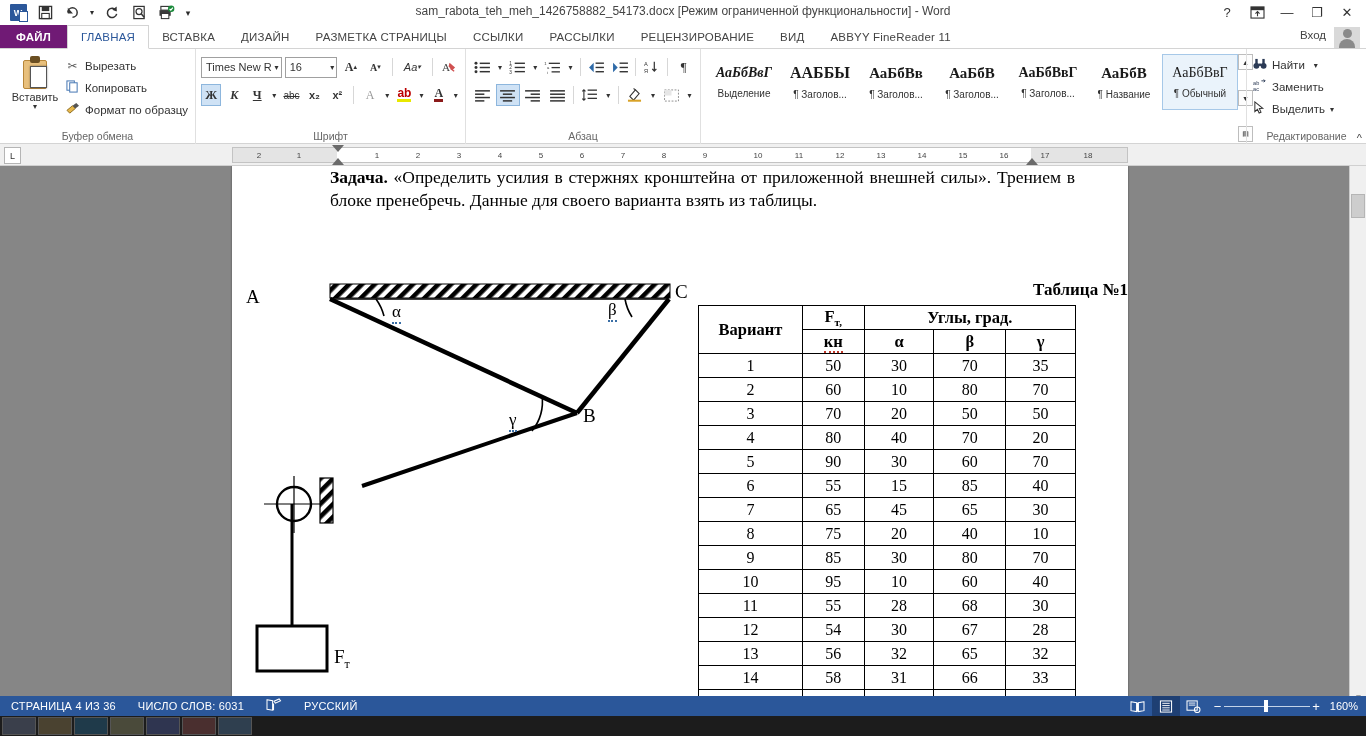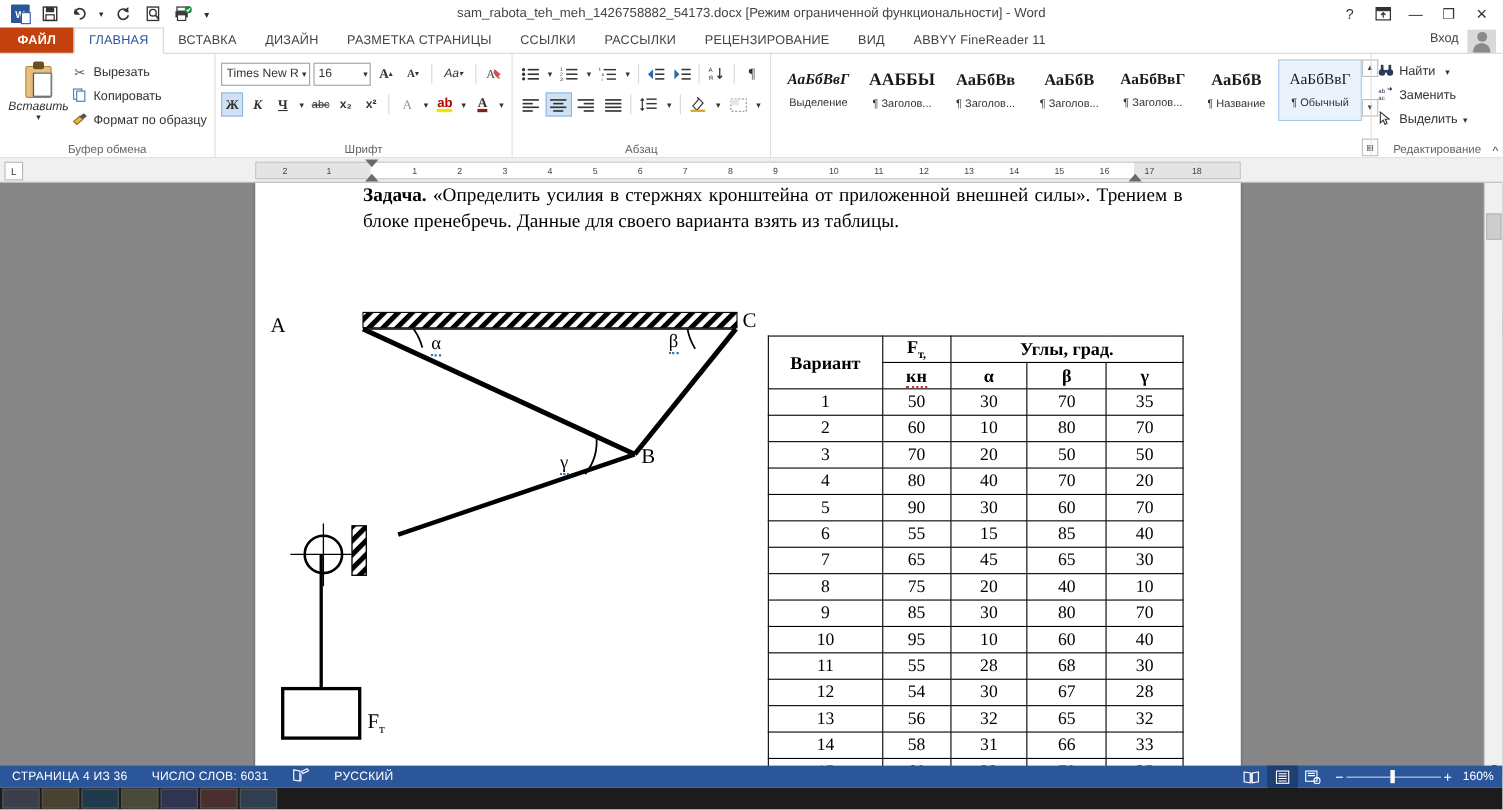--- a/index.html
+++ b/index.html
@@ -39,21 +39,21 @@
     font-size:13px;color:#333;
   }
 
   
   .tabsrow {
     position:absolute;left:0;top:25px;width:1366px;height:24px;
     background:#ffffff; display:flex; align-items:stretch;
     border-bottom:1px solid #d4d4d4;
   }
   .tab-file {
-    background:#c2410c;color:#fff;font-size:11.5px;font-weight:600;
+    background:#701a75;color:#fff;font-size:11.5px;font-weight:600;
     padding:0 16px; display:flex;align-items:center;letter-spacing:.2px;
   }
   .tab {
     font-size:11.5px;color:#444;padding:0 13px;display:flex;align-items:center;
     letter-spacing:.2px; white-space:nowrap;
   }
   .tab.active { color:#2b579a; background:#fff; border:1px solid #d4d4d4; border-bottom:1px solid #fff;
     position:relative; top:0px; margin-bottom:-1px; font-weight:400;}
   .signin { position:absolute; right:40px; top:4px; font-size:11.5px; color:#444; }
   .avatar {
@@ -82,21 +82,21 @@
   .paste {
     width:60px; display:flex;flex-direction:column;align-items:center;justify-content:flex-start;
     padding-top:4px;
   }
   .clipicon{
     width:30px;height:34px;position:relative;
   }
   .clipicon .board{position:absolute;left:3px;top:4px;width:24px;height:29px;background:#e8c07d;border:1px solid #b8873a;border-radius:2px;}
   .clipicon .clipt{position:absolute;left:10px;top:0px;width:10px;height:7px;background:#6b4f22;border-radius:2px;}
   .clipicon .page{position:absolute;left:10px;top:10px;width:17px;height:22px;background:#fff;border:1px solid #555;}
-  .paste-lbl{font-size:11px;color:#333;margin-top:1px;font-style:italic;}
+  .paste-lbl{font-size:11px;color:#333;margin-top:1px;}
   .caret-dn{font-size:8px;color:#333;line-height:8px;}
   .clip-cmds{flex:1;padding-top:5px;display:flex;flex-direction:column;gap:4px;}
   .cmd{display:flex;align-items:center;gap:5px;font-size:11.5px;color:#333;height:18px;}
   .cmd .ic{width:15px;text-align:center;font-size:12px;color:#555;}
 
   
   .g-font { width:270px; }
   .fg-row{display:flex;align-items:center;gap:3px;height:24px;}
   .fg-row2{margin-top:4px;}
   .combo{
@@ -678,20 +678,21 @@
         </svg>
         <div style="position:absolute;left:14px;top:15px;font-family:'Liberation Serif',serif;font-size:19px;">A</div>
         <div style="position:absolute;left:443px;top:10px;font-family:'Liberation Serif',serif;font-size:19px;">C</div>
         <div style="position:absolute;left:351px;top:134px;font-family:'Liberation Serif',serif;font-size:19px;">B</div>
         <div style="position:absolute;left:160px;top:31px;font-family:'Liberation Serif',serif;font-size:17px;border-bottom:2px dotted #3a6ea5;">α</div>
         <div style="position:absolute;left:376px;top:29px;font-family:'Liberation Serif',serif;font-size:17px;border-bottom:2px dotted #3a6ea5;">β</div>
         <div style="position:absolute;left:277px;top:139px;font-family:'Liberation Serif',serif;font-size:17px;border-bottom:2px dotted #3a6ea5;">γ</div>
         <div style="position:absolute;left:102px;top:375px;font-family:'Liberation Serif',serif;font-size:19px;"><span>F</span><sub style="font-size:12px;">т</sub></div>
       </div>
 
+      <div class="tbl-title">Таблица №1</div>
       <table class="vtab">
         <tbody>
             <tr>
           <th class="col-v" rowspan="2">Вариант</th>
           <th class="col-f"><span>F</span><sub style="font-size:11px;">т,</sub></th>
           <th colspan="3">Углы, град.</th>
         </tr>
         <tr>
           <th class="col-f"><span class="sub-u">кн</span></th>
           <th class="col-a">α</th>

